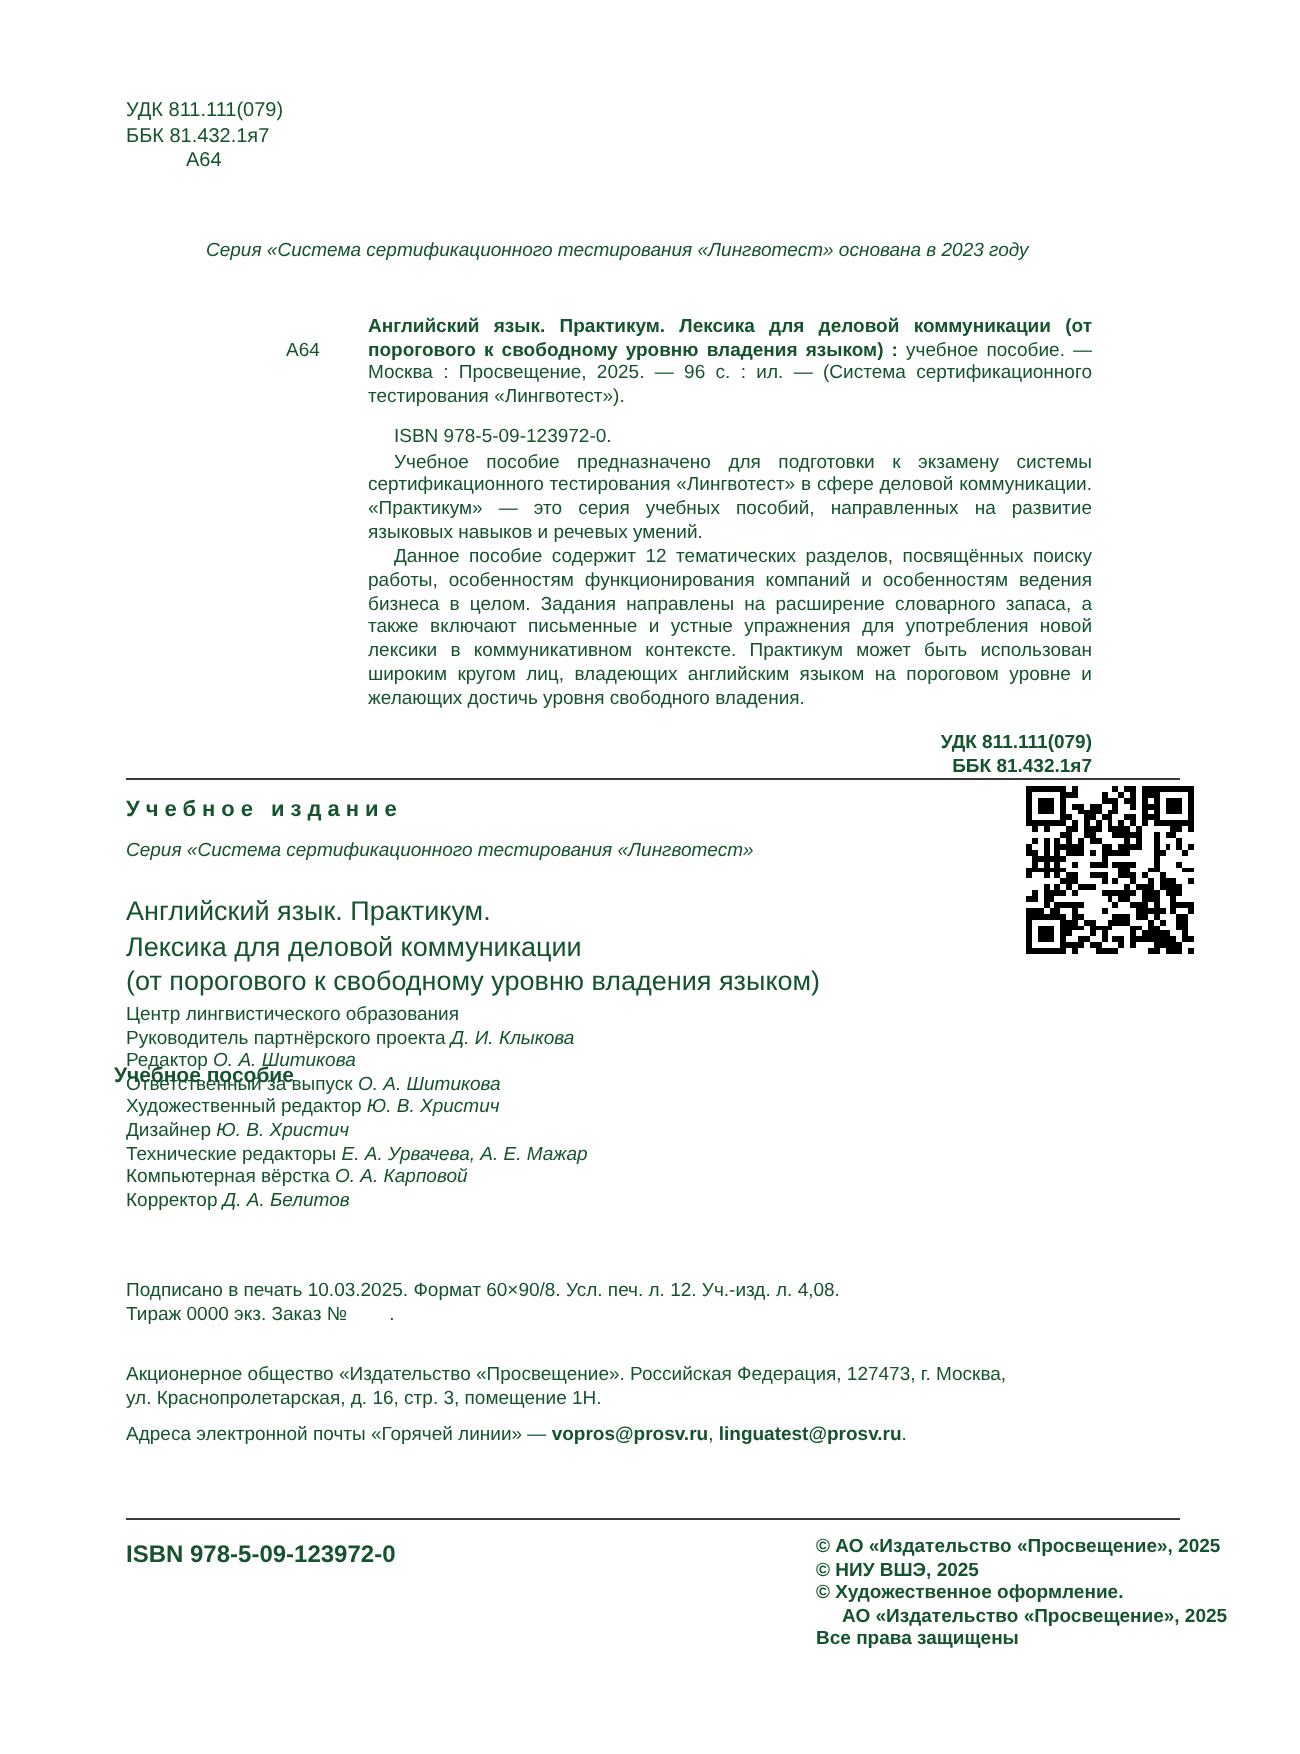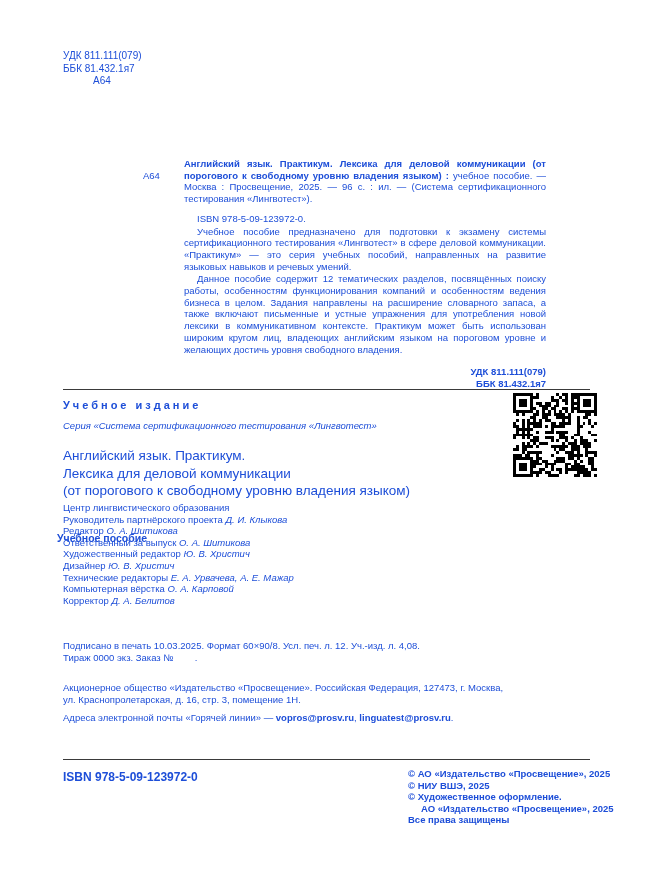--- a/index.html
+++ b/index.html
@@ -1,21 +1,21 @@
 <!DOCTYPE html>
 <html><head>
 <meta charset="utf-8">
 <style>
   * { box-sizing: border-box; }
   html, body { margin: 0; padding: 0; }
   body { width: 650px; height: 877px; background: #ffffff; }
   .page {
     position: relative; width: 650px; height: 877px;
     font-family: "Liberation Sans", sans-serif;
-    color: #1d4ed8; background: #ffffff; overflow: hidden;
+    color: #14532d; background: #ffffff; overflow: hidden;
   }
   .abs { position: absolute; }
   .b { font-weight: bold; text-align: center; }
   .i { font-style: italic; }
   .just { text-align: justify; }
   hr.rule { border: none; border-top: 1px solid #3a3a3a; margin: 0; }
 
   
   .top-codes { font-size: 10px; line-height: 12.5px; }
   .top-codes .indent { padding-left: 30px; }
@@ -60,20 +60,21 @@
 <body>
 
 <div class="page">
 
   <div class="abs top-codes" style="left:63px; top:50px;">
     <div>УДК 811.111(079)</div>
     <div>ББК 81.432.1я7</div>
     <div class="indent">А64</div>
   </div>
 
+  <div class="abs series-note" style="left:103px; top:120px;">Серия «Система сертификационного тестирования «Лингвотест» основана в 2023 году</div>
 
   <div class="abs annotation" style="left:143px; top:158px;">
     <div class="sign">А64</div>
     <div class="ann-text">
       <p class="just"><span class="b">Английский язык. Практикум. Лексика для деловой коммуникации (от порогового к свободному уровню владения языком) :</span> <span>учебное пособие. — Москва : Просвещение, 2025. — 96 с. : ил. — (Система сертификационного тестирования «Лингвотест»).</span></p>
       <p class="isbn-line">ISBN 978-5-09-123972-0.</p>
       <p class="para just">Учебное пособие предназначено для подготовки к экзамену системы сертификационного тестирования «Лингвотест» в сфере деловой коммуникации. «Практикум» — это серия учебных пособий, направленных на развитие языковых навыков и речевых умений.</p>
       <p class="para just">Данное пособие содержит 12 тематических разделов, посвящённых поиску работы, особенностям функционирования компаний и особенностям ведения бизнеса в целом. Задания направлены на расширение словарного запаса, а также включают письменные и устные упражнения для употребления новой лексики в коммуникативном контексте. Практикум может быть использован широким кругом лиц, владеющих английским языком на пороговом уровне и желающих достичь уровня свободного владения.</p>
       <div class="udk-right b">
         <div>УДК 811.111(079)</div>

